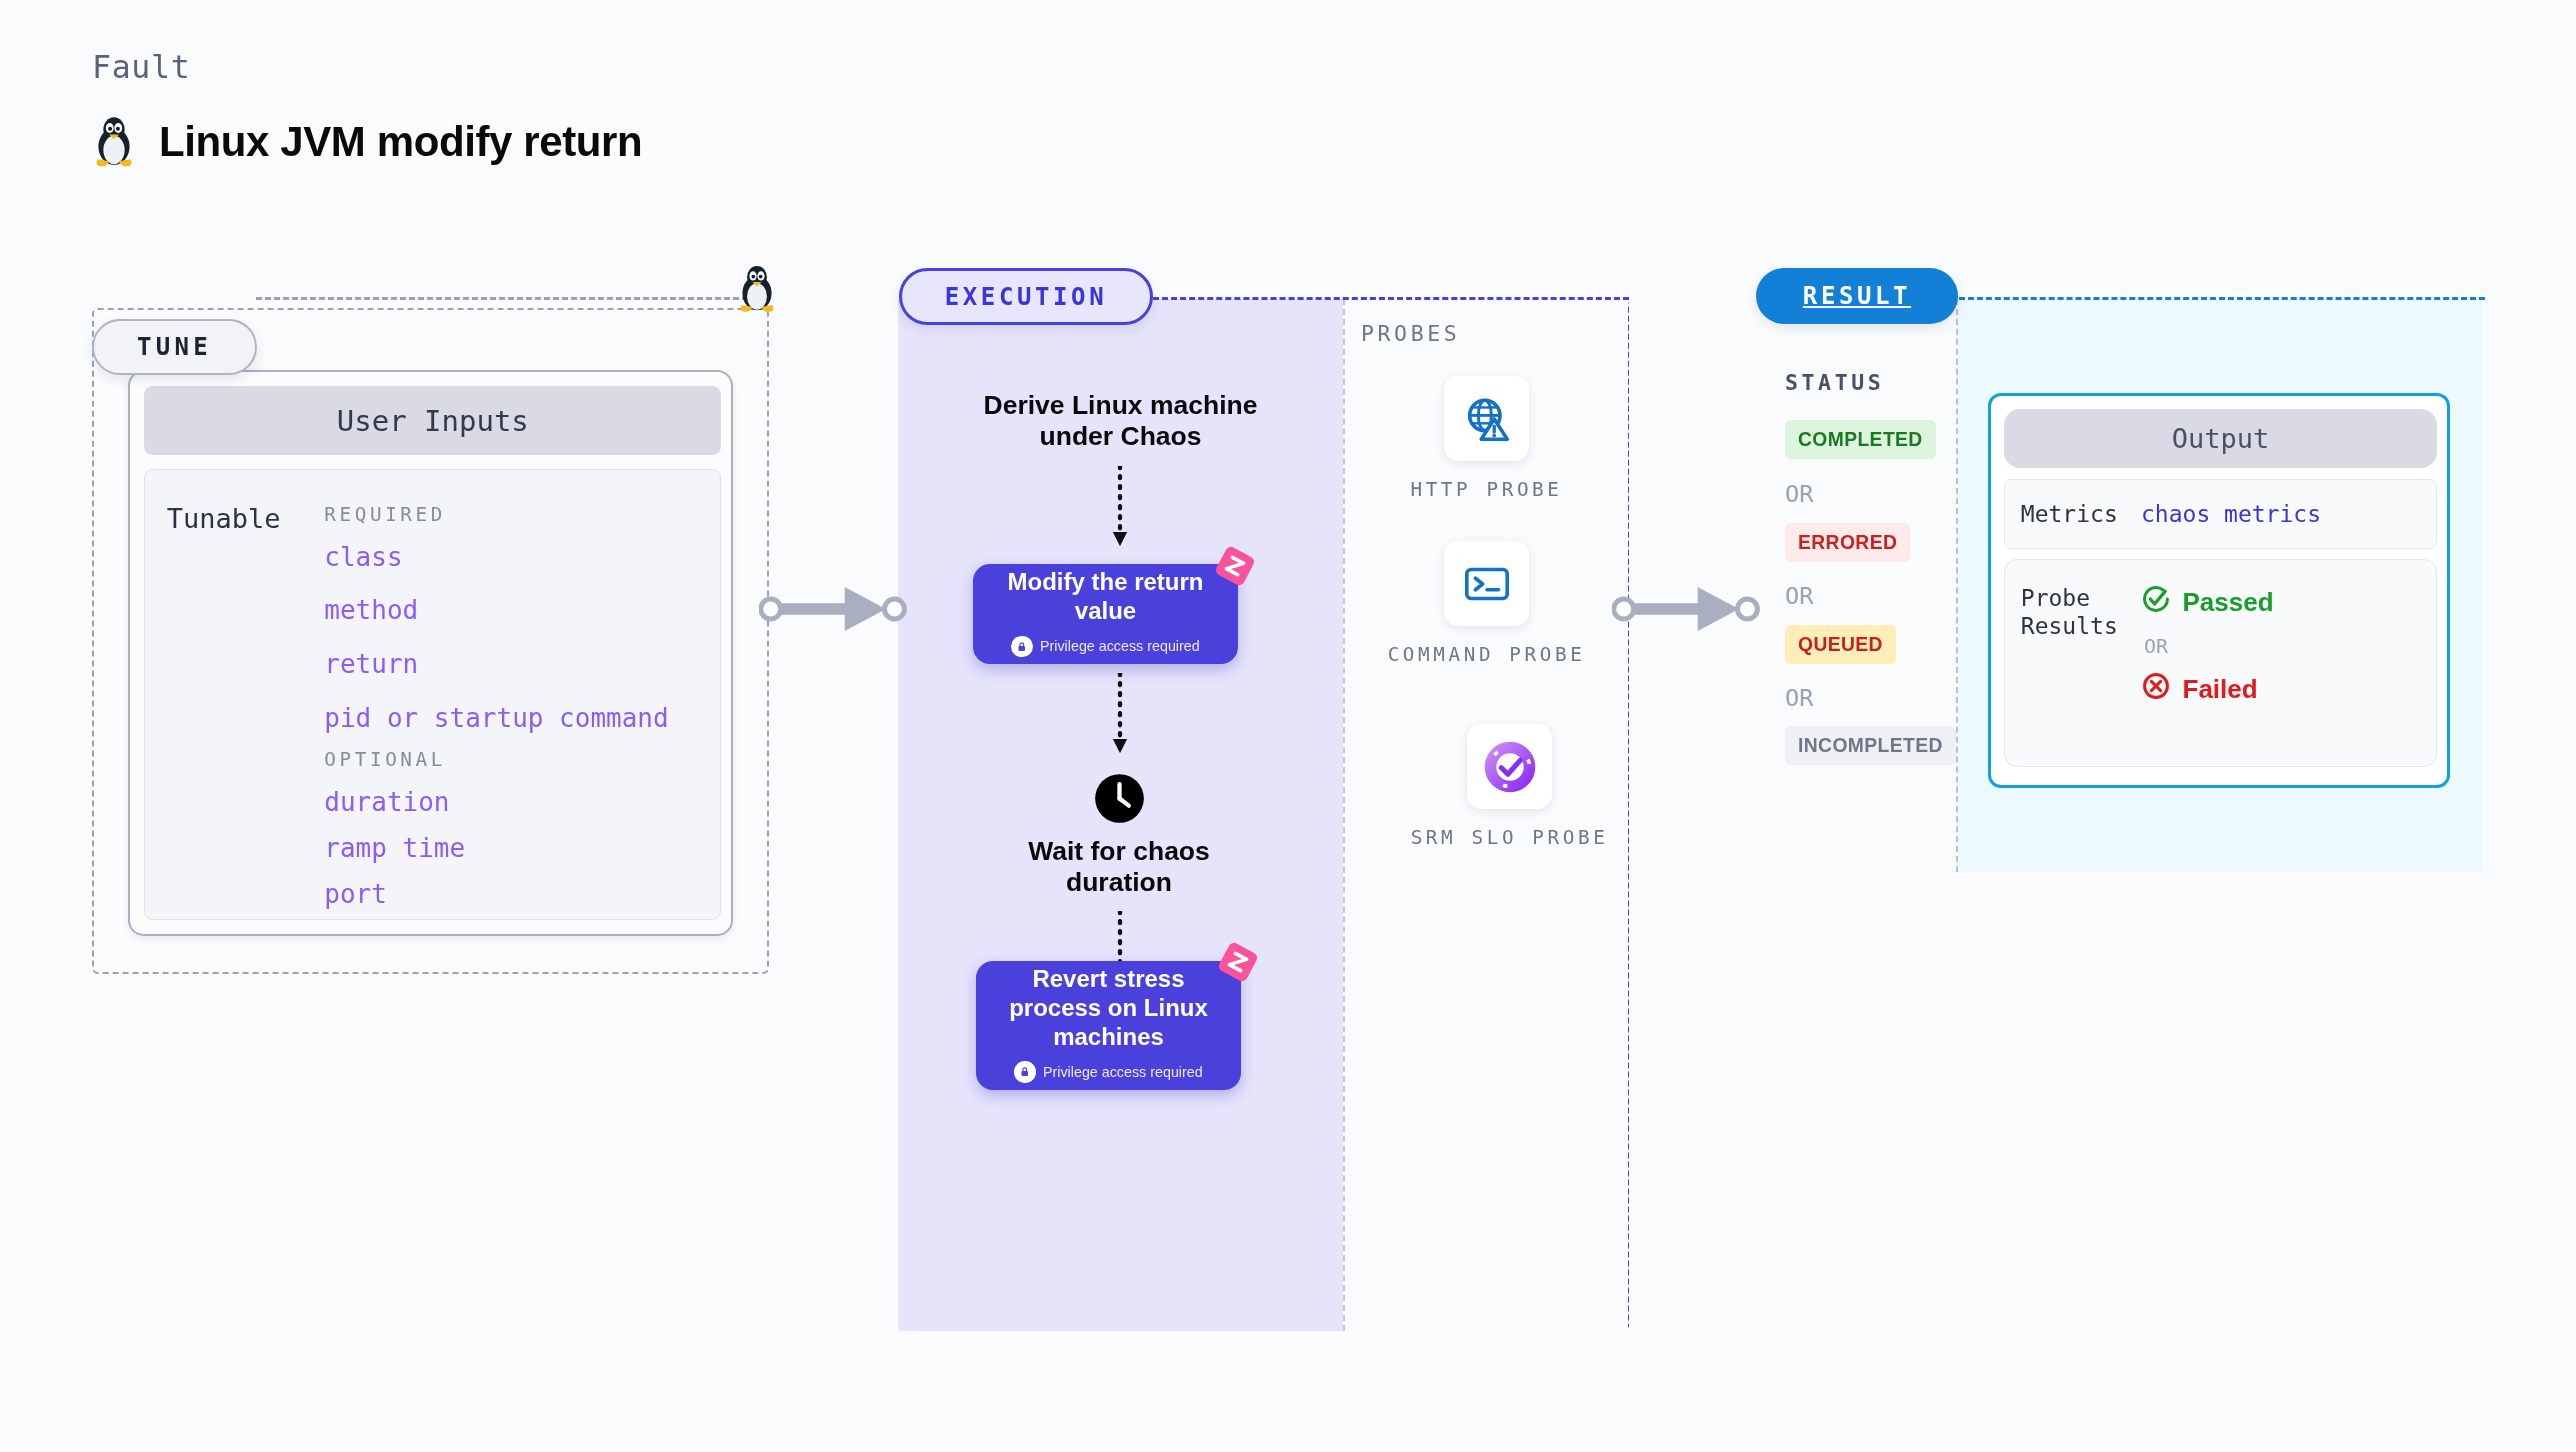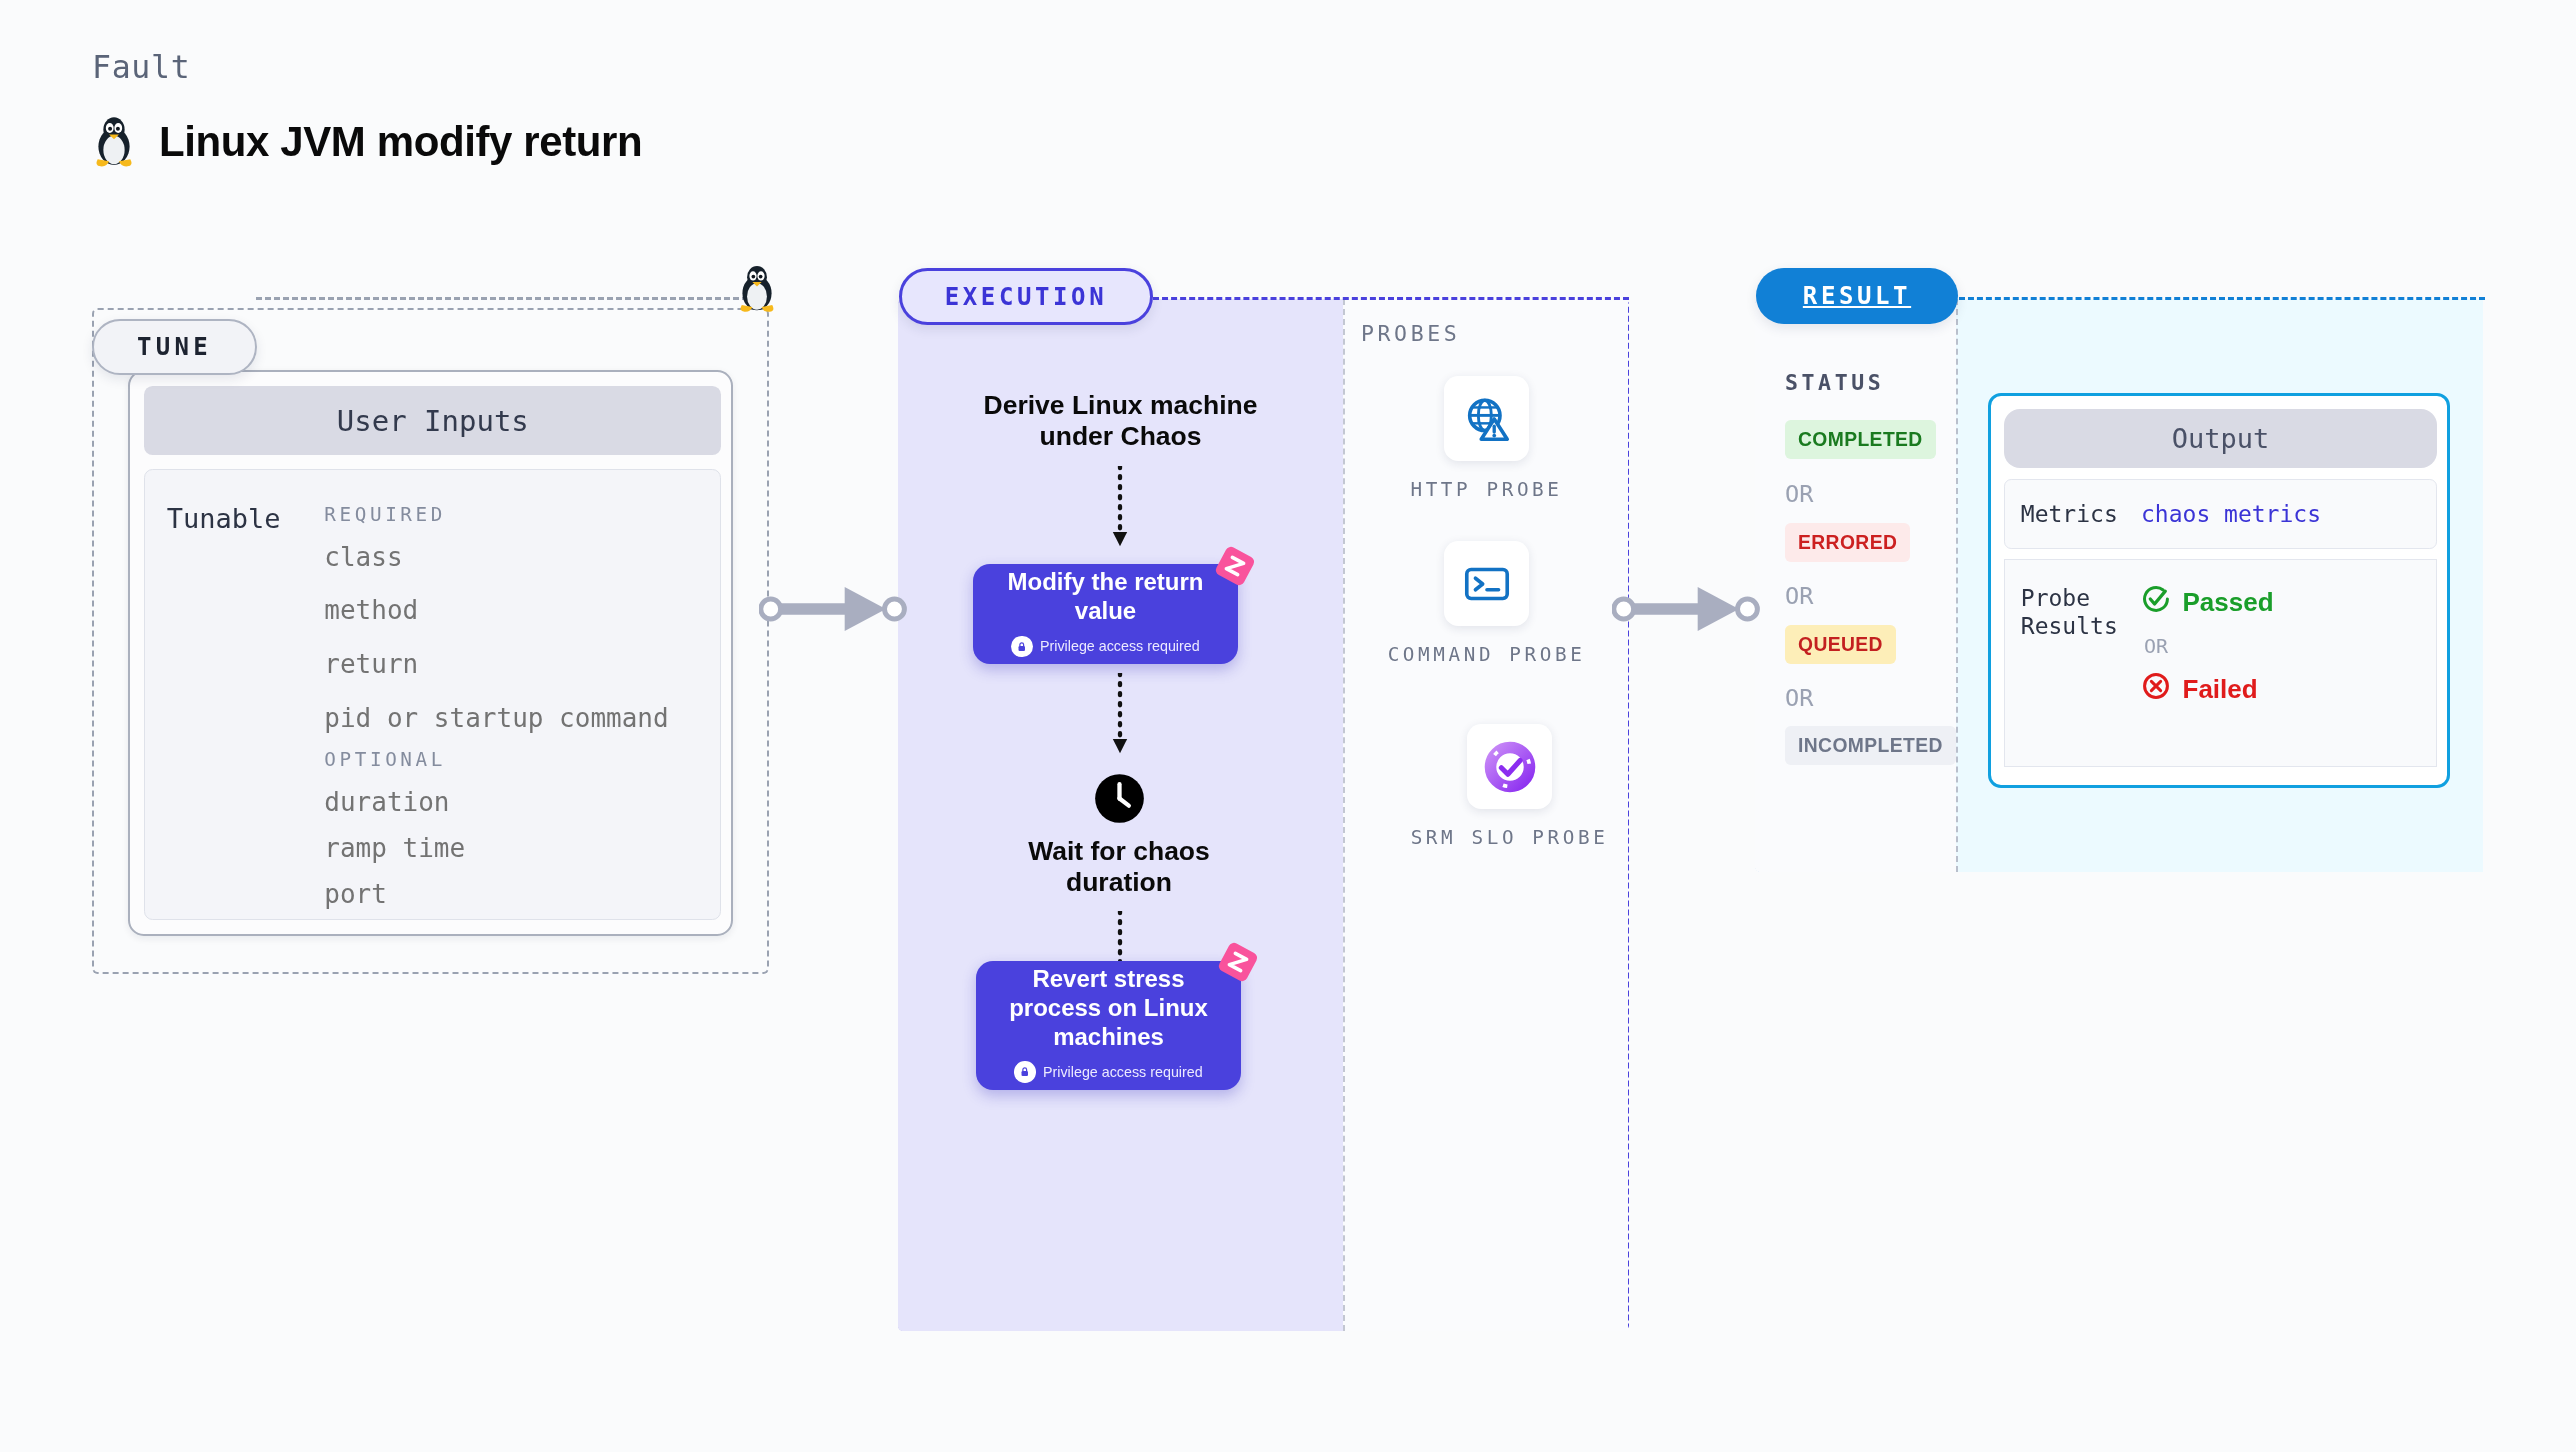--- a/index.html
+++ b/index.html
@@ -73,21 +73,21 @@
     position:absolute; left:21.5px; top:33px;
     font-family:"DejaVu Sans Mono", monospace; font-size:27px; color:#2c3344;
   }
   .tunable-list { position:absolute; left:179px; top:21.5px; width:387px; }
   .group-title {
     font-family:"DejaVu Sans Mono", monospace;
     font-size:19.3px; color:#848c9e; letter-spacing:3.6px; margin:11.5px 0 15.8px 0;
   }
   .tunable-item {
     font-family:"DejaVu Sans Mono", monospace;
-    font-size:26px; color:#737373; margin:0 0 23.6px 0; white-space:nowrap;
+    font-size:26px; color:#8b5cf6; margin:0 0 23.6px 0; white-space:nowrap;
   }
   .tunable-item.tight { margin-bottom:15.8px; }
 
   
   #exec-outer {
     left:898px; top:299px; width:731px; height:1032px;
     border:3.6px dashed #4a41dd; border-radius:5.7px; background:transparent;
   }
   #exec-fill {
     position:absolute; left:898px; top:299px; width:446px; height:1032px;
@@ -217,21 +217,21 @@
   }
   .row-label {
     font-family:"DejaVu Sans Mono", monospace; font-size:23px; color:#2c3344;
     padding-left:15.8px; width:136px; line-height:1.22;
   }
   .row-value {
     font-family:"DejaVu Sans Mono", monospace; font-size:23px; color:#3b34d6;
   }
   #probe-results-row {
     position:absolute; left:13px; top:163px; width:433px; height:208px;
-    background:#f9fafc; border:1.4px solid #e3e6ee; border-radius:0;
+    background:#f9fafc; border:1.4px solid #e3e6ee; border-radius:13px;
     display:flex; align-items:flex-start; padding-top:24px;
   }
   .result-state {
     display:flex; align-items:center; gap:11.5px;
     font-family:"Liberation Sans", sans-serif; font-weight:700; font-size:26px;
   }
   .result-or {
     font-family:"DejaVu Sans Mono", monospace; font-size:20px;
     color:#9aa1b2; margin:13px 0 13px 2.9px;
   }

